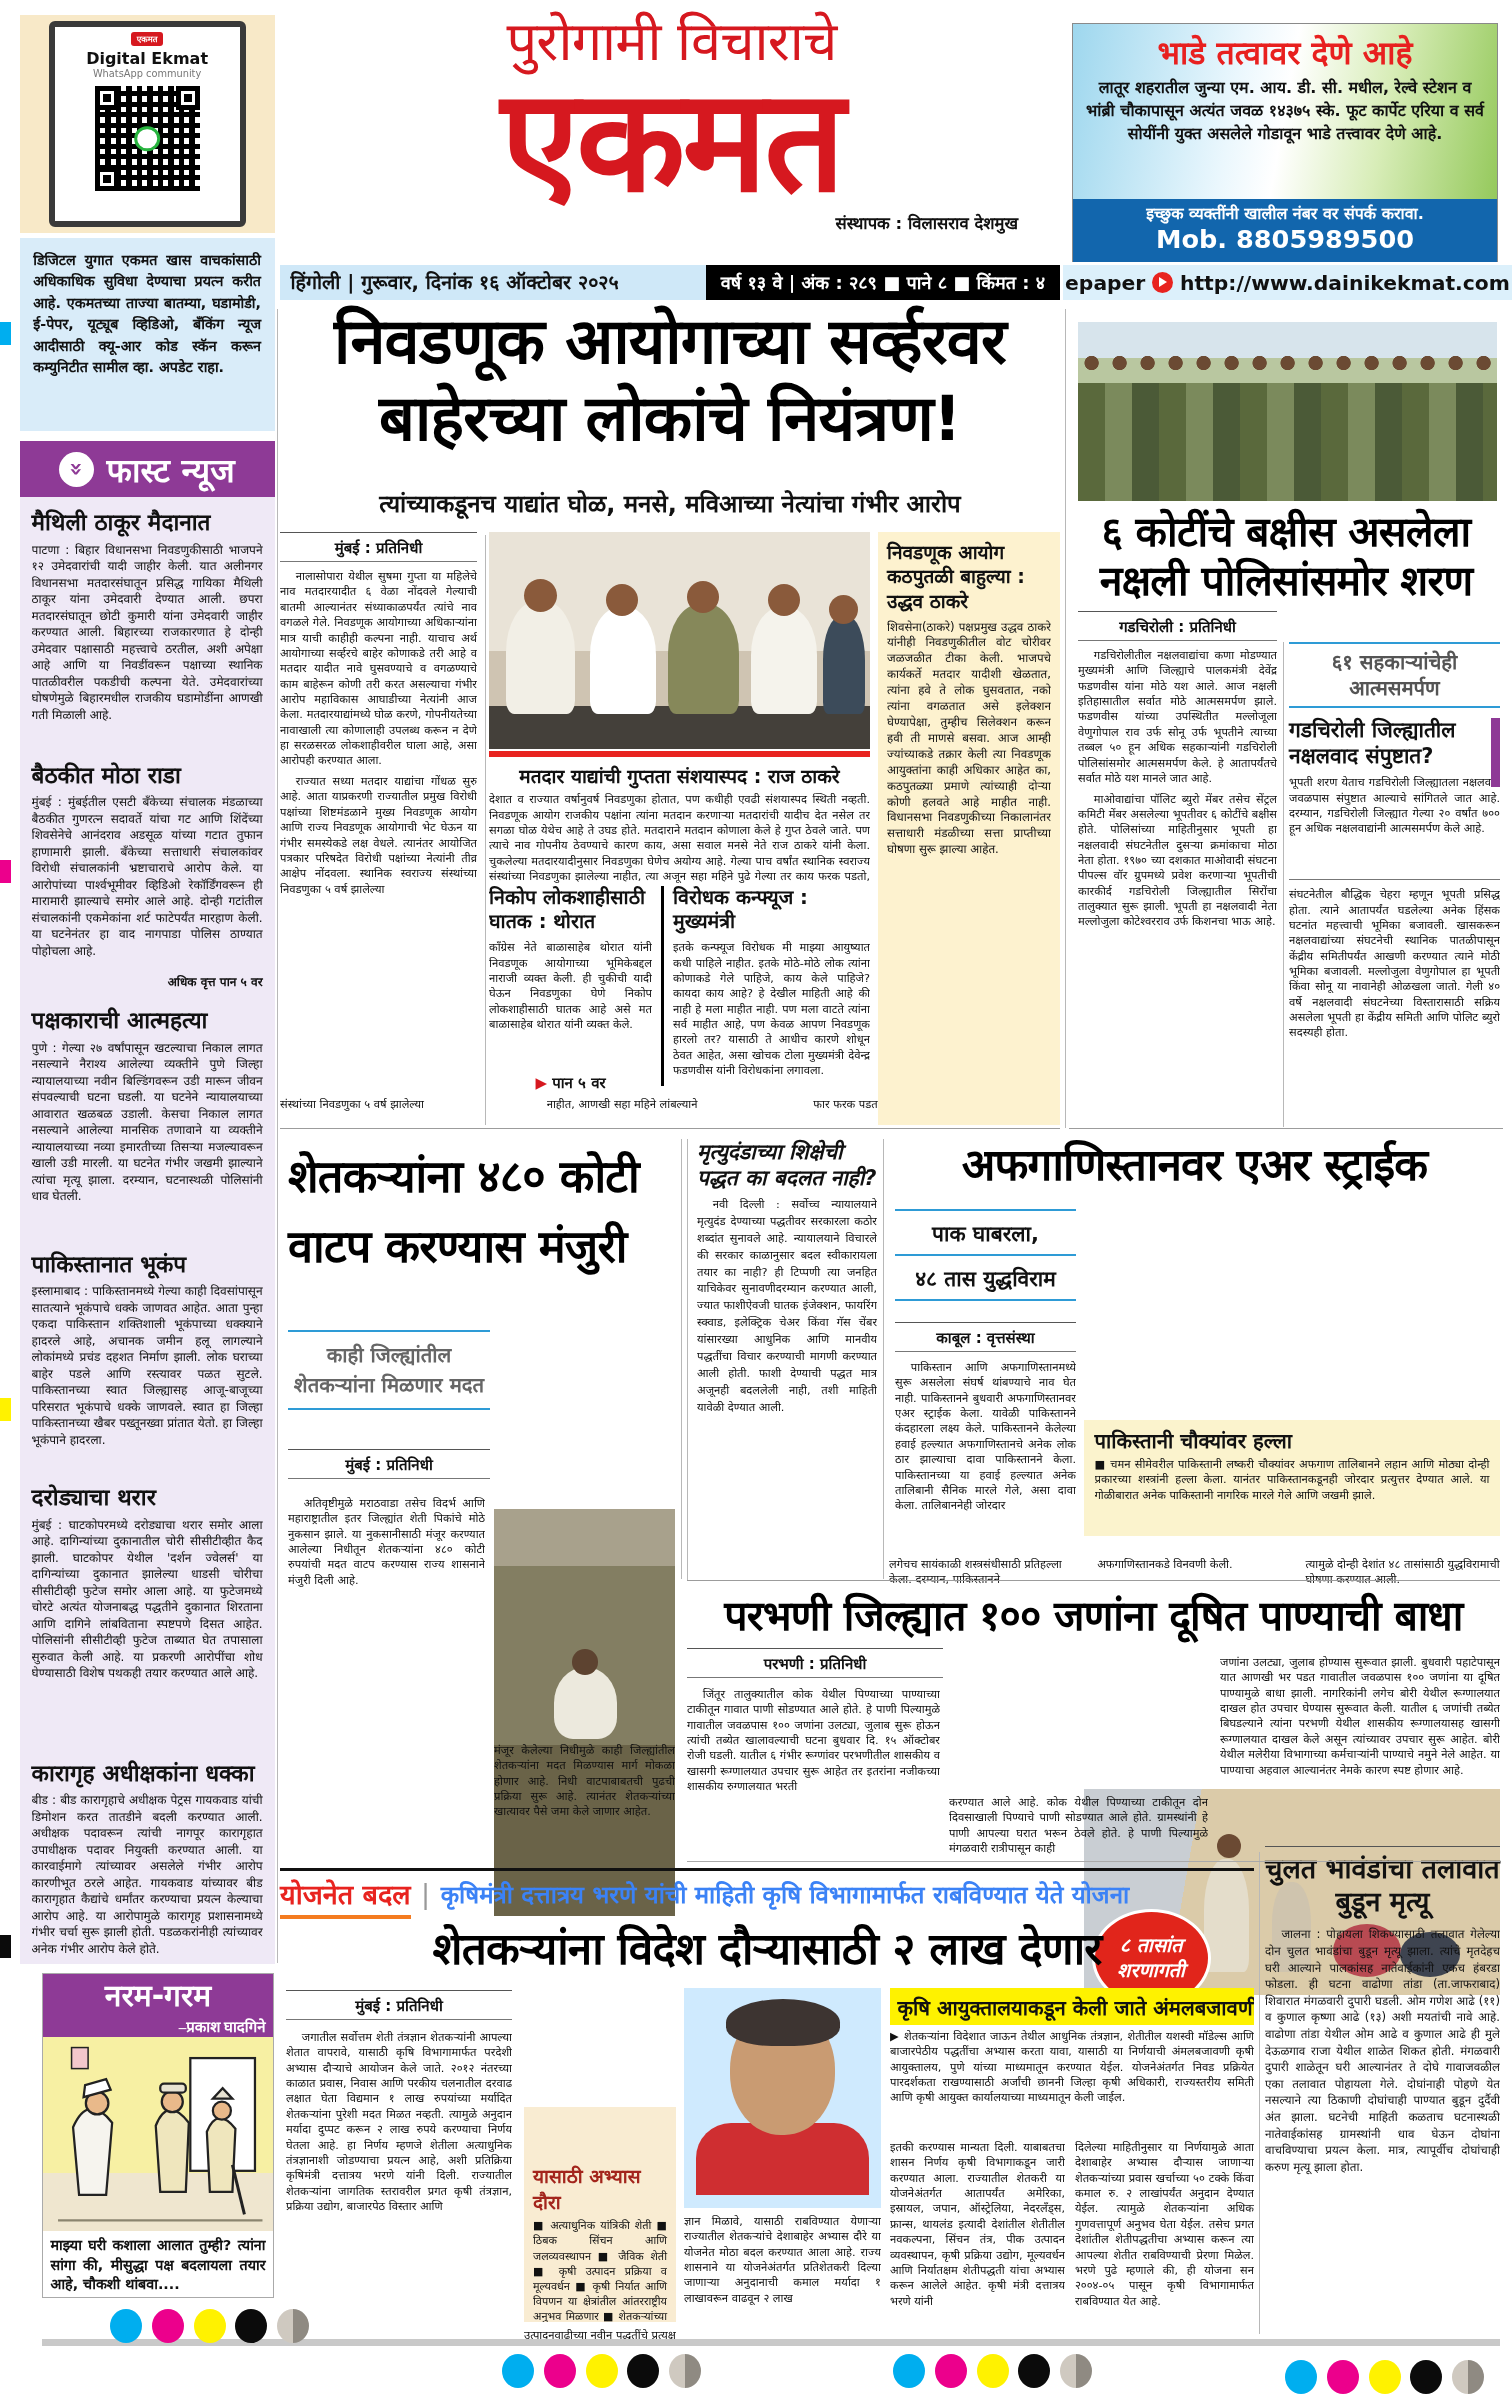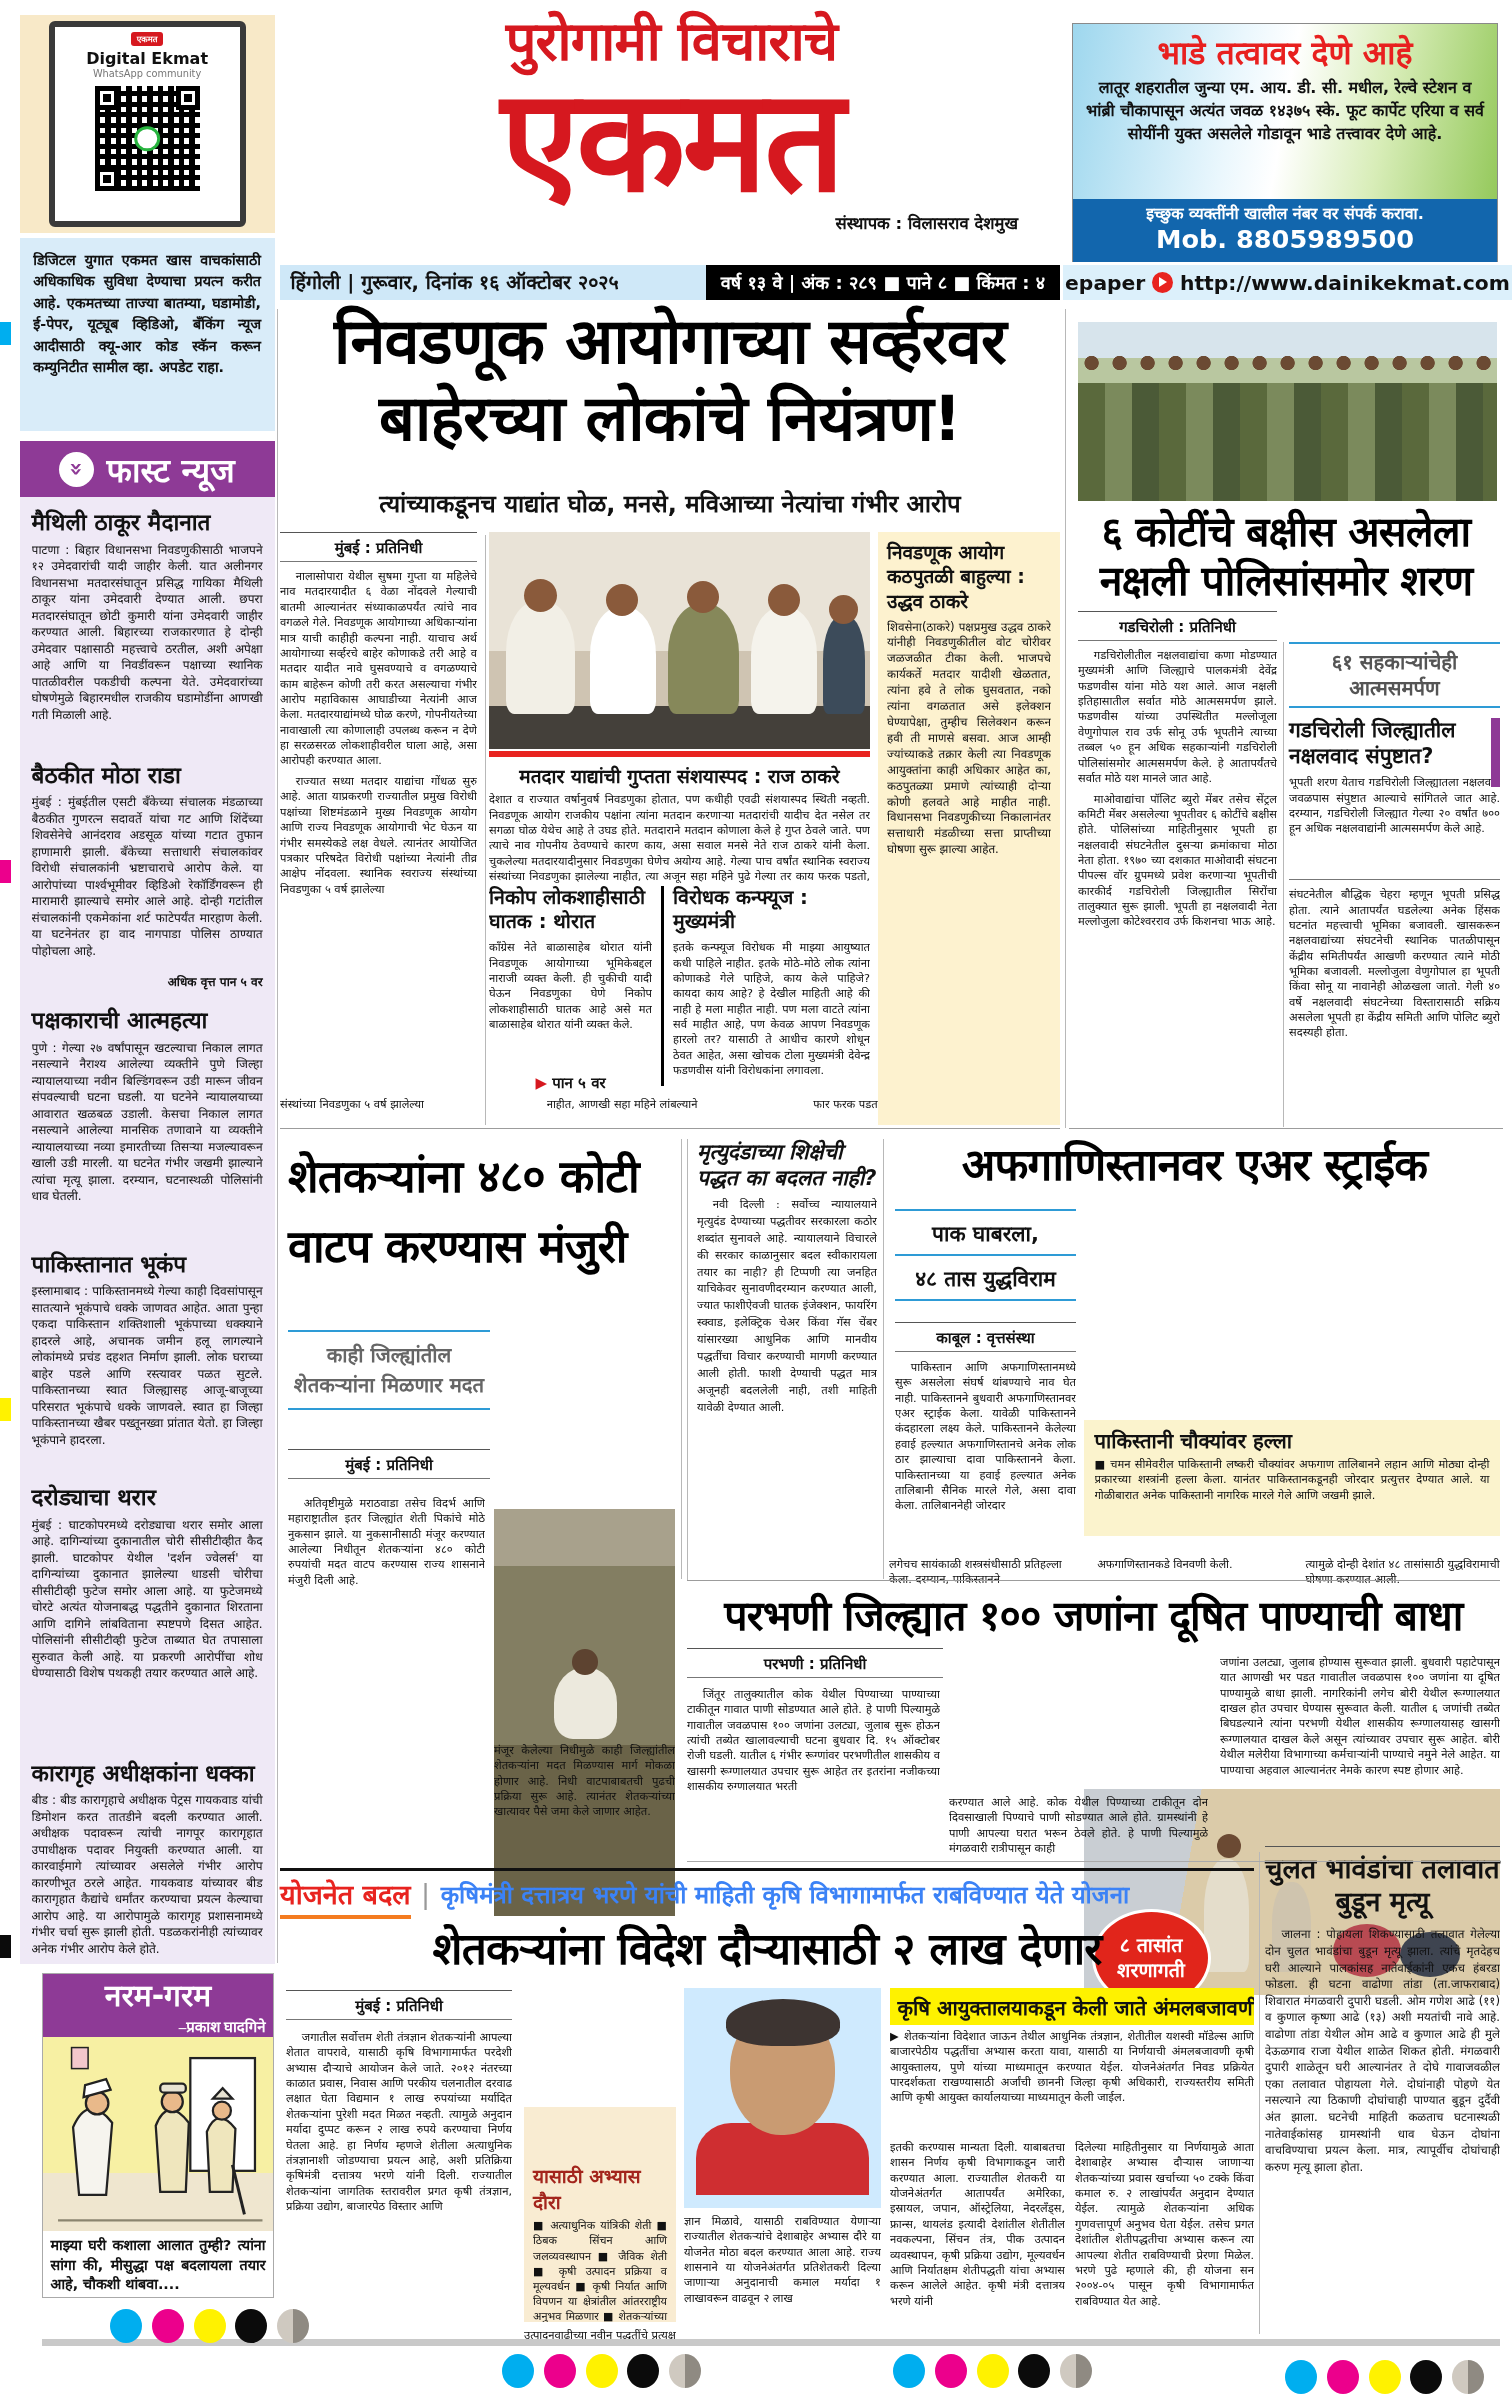--- a/index.html
+++ b/index.html
@@ -28,21 +28,21 @@
   .qr-sub{font-size:9.8px;color:#777;}
   .qr{position:relative;width:105px;height:105px;margin:7.5px auto 0;
       background:repeating-linear-gradient(0deg,#000 0 5.3px,transparent 5.3px 10.5px),
                  repeating-linear-gradient(90deg,#000 0 5.3px,#fff 5.3px 10.5px);}
   .fp{position:absolute;width:24px;height:24px;border:5.3px solid #000;background:#fff;box-sizing:border-box;}
   .fp::after{content:"";position:absolute;inset:3px;background:#000;}
   .wa{position:absolute;left:50%;top:50%;transform:translate(-50%,-50%);width:25.6px;height:25.6px;border-radius:50%;background:#fff;border:3px solid #27b43e;box-sizing:border-box;}
   #qr-blurb{left:19.6px;top:238px;width:255px;height:193px;background:#d9ecf9;padding:12px 13.6px;box-sizing:border-box;
             font-size:14.3px;font-weight:600;line-height:1.5;text-align:justify;overflow:hidden;}
   #masthead{left:280px;top:1.5px;width:783px;text-align:center;}
-  .tagline{font-size:54px;font-weight:700;color:#d6181f;letter-spacing:-0.8px;}
+  .tagline{font-size:54px;font-weight:400;color:#d6181f;letter-spacing:-0.8px;}
   .mast-title{font-size:142px;font-weight:800;color:#d6181f;line-height:.92;letter-spacing:-3px;}
   .founder{font-size:16.6px;font-weight:700;text-align:right;padding-right:45px;margin-top:4.5px;}
   #rental-ad{left:1072px;top:22.6px;width:426px;height:239px;border:1.5px solid #8a8a8a;box-sizing:border-box;}
   .ad-inner{height:175px;background:linear-gradient(100deg,#9ed7ee 0%,#eaf7fd 38%,#ffffff 50%,#d8edb8 72%,#95c95c 100%);
             text-align:center;padding:6px 10.5px 0;box-sizing:border-box;}
   .ad-title{color:#e8201f;font-size:32px;font-weight:800;}
   .ad-body{font-size:16px;font-weight:700;line-height:1.42;margin-top:4.5px;}
   .ad-footer{height:63px;background:#1266ad;color:#fff;text-align:center;padding-top:3.8px;box-sizing:border-box;}
   .ad-note{font-size:16px;font-weight:700;}
   .ad-mob{font-size:25.6px;font-weight:800;}
@@ -106,21 +106,21 @@
   
   #afg-hl{left:889px;top:1133px;width:611px;text-align:center;font-size:44px;}
   #afg-kick{left:895px;top:1209px;width:181px;font-size:21px;font-weight:800;text-align:center;}
   #afg-kick div{border-top:2.3px solid #2e9bd6;padding:7.5px 0;}
   #afg-kick div:last-child{border-bottom:2.3px solid #2e9bd6;}
   #afg-byline{left:895px;top:1322px;width:181px;}
   #afg-body{left:895px;top:1360px;width:181px;height:196px;}
   #afg-photo{left:1084px;top:1203px;width:416px;height:206px;background:linear-gradient(100deg,#c9ced3 0 26%,#dbcba9 26% 100%);}
   .badge{position:absolute;left:7.5px;bottom:-12px;width:119px;height:98px;background:#e1251b;border-radius:50%;
          color:#fff;display:flex;flex-direction:column;align-items:center;justify-content:center;
-         font-weight:800;font-size:19.6px;line-height:1.3;border:3.8px solid #fff;text-align:left;box-sizing:border-box;}
+         font-weight:800;font-size:19.6px;line-height:1.3;border:3.8px solid #fff;text-align:left;box-sizing:border-box;font-style:italic;}
   #afg-yellow{left:1084px;top:1420px;width:416px;height:116px;background:#fbf3cd;padding:6px 10.5px;box-sizing:border-box;overflow:hidden;}
   .afg-yt{font-size:20.3px;font-weight:800;margin-bottom:3px;}
   #afg-cont{left:889px;top:1556px;width:611px;display:flex;gap:13.6px;font-size:11.3px;}
   #afg-cont div{flex:1;height:33px;overflow:hidden;}
 
   
   #parb-rule{left:687px;top:1580px;width:813px;}
   #parb-hl{left:687px;top:1586px;width:813px;text-align:center;font-size:41px;white-space:nowrap;}
   #parb-byline{left:687px;top:1648px;width:256px;}
   #parb-col1{left:687px;top:1687px;width:253px;height:173px;}

